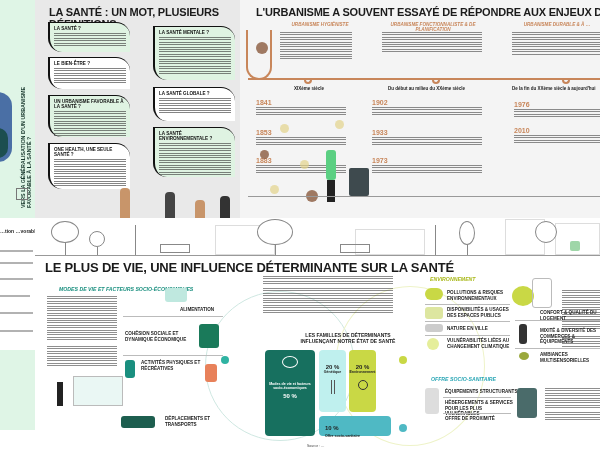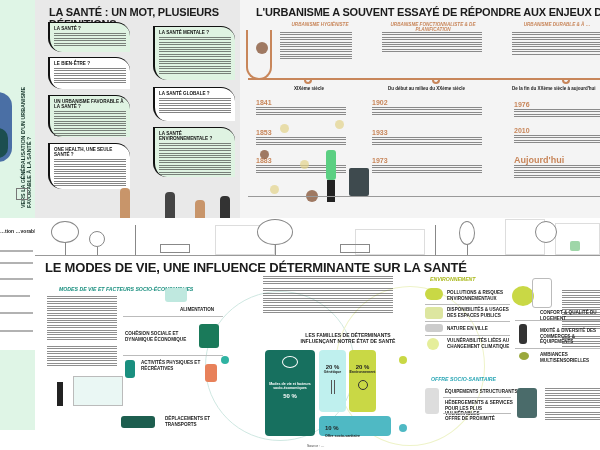--- a/index.html
+++ b/index.html
@@ -140,21 +140,20 @@
     <div class="era" style="left:272px">De la fin du XXème siècle à aujourd'hui</div>
 
     <div class="evt" style="left:16px;top:100px"><span class="y">1841</span><span class="l"></span></div>
     <div class="evt" style="left:16px;top:130px"><span class="y">1853</span><span class="l"></span></div>
     <div class="evt" style="left:16px;top:158px"><span class="y">1883</span><span class="l"></span></div>
     <div class="evt" style="left:132px;top:100px;width:110px"><span class="y">1902</span><span class="l"></span></div>
     <div class="evt" style="left:132px;top:130px;width:110px"><span class="y">1933</span><span class="l"></span></div>
     <div class="evt" style="left:132px;top:158px;width:110px"><span class="y">1973</span><span class="l"></span></div>
     <div class="evt" style="left:274px;top:102px;width:86px"><span class="y">1976</span><span class="l"></span></div>
     <div class="evt" style="left:274px;top:128px;width:86px"><span class="y">2010</span><span class="l"></span></div>
-    <div class="evt" style="left:274px;top:158px;width:86px"><span class="y" style="font-size:9px">Aujourd'hui</span><span class="l" style="height:14px"></span></div>
 
     <div class="virus" style="left:40px;top:124px"></div>
     <div class="virus b" style="left:20px;top:150px"></div>
     <div class="virus" style="left:30px;top:185px"></div>
     <div class="virus b" style="left:66px;top:190px;width:12px;height:12px"></div>
     <div class="virus" style="left:95px;top:120px"></div>
     <div class="virus" style="left:60px;top:160px"></div>
     <div style="position:absolute;left:86px;top:150px;width:10px;height:30px;background:#5bcf82;border-radius:3px"></div>
     <div style="position:absolute;left:87px;top:180px;width:8px;height:22px;background:#222"></div>
     <div style="position:absolute;left:109px;top:168px;width:20px;height:28px;background:#3e4a4e;border-radius:2px"></div>
@@ -176,21 +175,21 @@
     <div class="tree" style="left:222px;bottom:10px;width:36px;height:26px"></div>
     <div class="bench" style="left:305px"></div>
     <div class="lamp" style="left:400px"></div>
     <div class="trunk" style="left:432px;height:12px"></div>
     <div class="tree" style="left:424px;bottom:10px;width:16px;height:24px"></div>
     <div class="tree" style="left:500px;bottom:12px;width:22px;height:22px"></div>
     <div style="position:absolute;left:535px;bottom:4px;width:10px;height:10px;background:#9fd6a8;border-radius:2px"></div>
   </div>
 
   <div class="cadre">
-    <h1>LE MODES DE VIE, UNE INFLUENCE DÉTERMINANTE SUR LA SANTÉ</h1>
+    <h1>LE PLUS DE VIE, UNE INFLUENCE DÉTERMINANTE SUR LA SANTÉ</h1>
 
     <div class="arc" style="left:170px;top:35px;width:150px;height:150px"></div>
     <div class="arc" style="left:300px;top:30px;width:150px;height:160px;border-color:#eef3c8"></div>
 
     <div class="sub" style="left:24px;top:30px">MODES DE VIE ET FACTEURS SOCIO-ÉCONOMIQUES</div>
     <div class="txtblk" style="left:12px;top:40px;width:70px;height:44px"></div>
     <div class="txtblk" style="left:12px;top:90px;width:70px;height:22px"></div>
     <div style="position:absolute;left:38px;top:120px;width:50px;height:30px;border:1px solid #bbb;background:#eaf7f4"></div>
     <div style="position:absolute;left:22px;top:126px;width:6px;height:24px;background:#222"></div>
 

